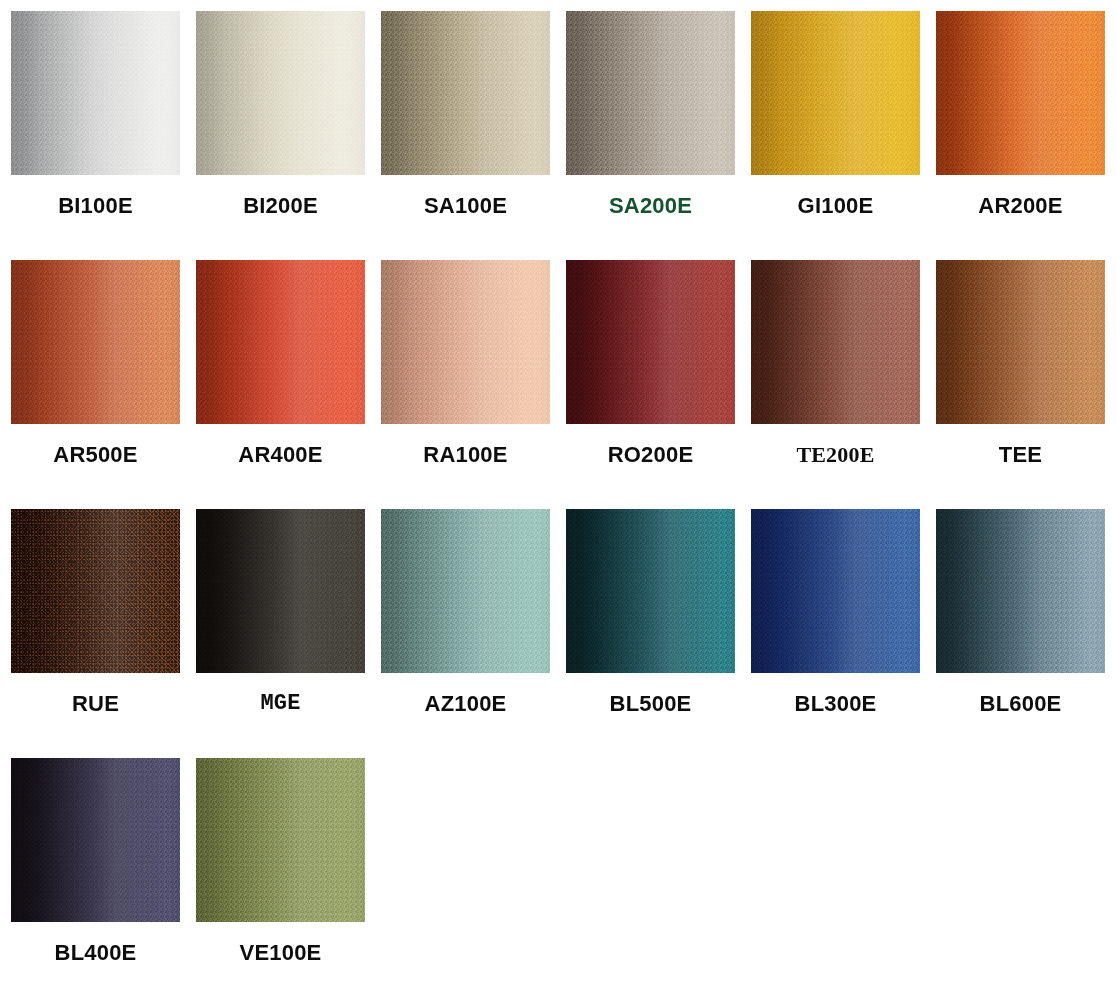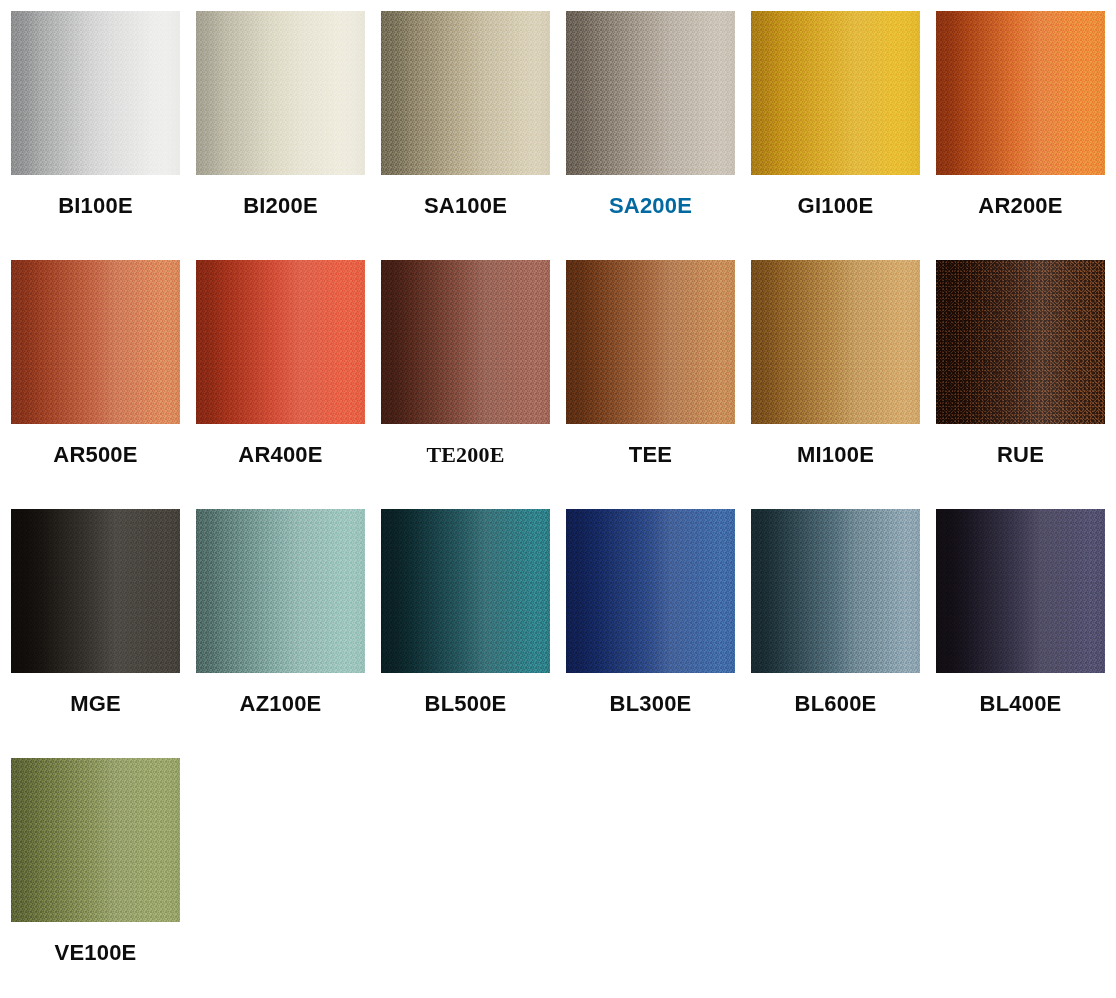--- a/index.html
+++ b/index.html
@@ -164,21 +164,21 @@
         <div class="chip-sheen"></div>
       </div>
       <div class="swatch-label" style="color: rgb(13, 13, 13);">SA100E</div>
     </div>
     <div class="swatch-cell">
       <div class="swatch-chip">
         <div class="chip-color" style="background: linear-gradient(90deg, rgb(125, 114, 101) 0%, rgb(125, 114, 101) 8%, rgb(165, 154, 140) 50%, rgb(207, 199, 186) 92%, rgb(207, 199, 186) 100%);"></div>
         <div class="chip-grain"></div>
         <div class="chip-sheen"></div>
       </div>
-      <div class="swatch-label" style="color: #0369a1;">SA200E</div>
+      <div class="swatch-label" style="color: #14532d;">SA200E</div>
     </div>
     <div class="swatch-cell">
       <div class="swatch-chip">
         <div class="chip-color" style="background: linear-gradient(90deg, rgb(200, 146, 26) 0%, rgb(200, 146, 26) 8%, rgb(217, 168, 31) 50%, rgb(235, 190, 46) 92%, rgb(235, 190, 46) 100%);"></div>
         <div class="chip-grain"></div>
         <div class="chip-sheen"></div>
       </div>
       <div class="swatch-label" style="color: rgb(13, 13, 13);">GI100E</div>
     </div>
     <div class="swatch-cell">
@@ -200,57 +200,65 @@
     <div class="swatch-cell">
       <div class="swatch-chip">
         <div class="chip-color" style="background: linear-gradient(90deg, rgb(158, 47, 24) 0%, rgb(158, 47, 24) 8%, rgb(210, 66, 42) 50%, rgb(236, 96, 68) 92%, rgb(236, 96, 68) 100%);"></div>
         <div class="chip-grain"></div>
         <div class="chip-sheen"></div>
       </div>
       <div class="swatch-label" style="color: rgb(13, 13, 13);">AR400E</div>
     </div>
     <div class="swatch-cell">
       <div class="swatch-chip">
+        <div class="chip-color" style="background: linear-gradient(90deg, rgb(201, 145, 121) 0%, rgb(201, 145, 121) 8%, rgb(224, 171, 144) 50%, rgb(247, 205, 176) 92%, rgb(247, 205, 176) 100%);"></div>
+        <div class="chip-grain"></div>
+        <div class="chip-sheen"></div>
+      </div>
+      <div class="swatch-label" style="color: rgb(13, 13, 13);">RA100E</div>
+    </div>
+    <div class="swatch-cell">
+      <div class="swatch-chip">
+        <div class="chip-color" style="background: linear-gradient(90deg, rgb(74, 16, 19) 0%, rgb(74, 16, 19) 8%, rgb(126, 31, 34) 50%, rgb(169, 66, 60) 92%, rgb(169, 66, 60) 100%);"></div>
+        <div class="chip-grain"></div>
+        <div class="chip-sheen"></div>
+      </div>
+      <div class="swatch-label" style="color: rgb(13, 13, 13);">RO200E</div>
+    </div>
+    <div class="swatch-cell">
+      <div class="swatch-chip">
         <div class="chip-color" style="background: linear-gradient(90deg, rgb(77, 35, 24) 0%, rgb(77, 35, 24) 8%, rgb(125, 67, 52) 50%, rgb(166, 105, 90) 92%, rgb(166, 105, 90) 100%);"></div>
         <div class="chip-grain"></div>
         <div class="chip-sheen"></div>
       </div>
       <div class="swatch-label" style="color: rgb(13, 13, 13); font-family: Liberation Serif, serif;">TE200E</div>
     </div>
     <div class="swatch-cell">
       <div class="swatch-chip">
         <div class="chip-color" style="background: linear-gradient(90deg, rgb(107, 54, 23) 0%, rgb(107, 54, 23) 8%, rgb(156, 92, 49) 50%, rgb(203, 141, 88) 92%, rgb(203, 141, 88) 100%);"></div>
         <div class="chip-grain"></div>
         <div class="chip-sheen"></div>
       </div>
       <div class="swatch-label" style="color: rgb(13, 13, 13);">TEE</div>
-    </div>
-    <div class="swatch-cell">
-      <div class="swatch-chip">
-        <div class="chip-color" style="background: linear-gradient(90deg, rgb(138, 90, 33) 0%, rgb(138, 90, 33) 8%, rgb(176, 128, 60) 50%, rgb(215, 171, 108) 92%, rgb(215, 171, 108) 100%);"></div>
-        <div class="chip-grain"></div>
-        <div class="chip-sheen"></div>
-      </div>
-      <div class="swatch-label" style="color: rgb(13, 13, 13);">MI100E</div>
     </div>
     <div class="swatch-cell">
       <div class="swatch-chip grain-speckle">
         <div class="chip-color" style="background: linear-gradient(90deg, rgb(45, 19, 8) 0%, rgb(45, 19, 8) 8%, rgb(78, 37, 19) 50%, rgb(107, 58, 30) 92%, rgb(107, 58, 30) 100%);"></div>
         <div class="chip-grain"></div>
         <div class="chip-sheen"></div>
       </div>
       <div class="swatch-label" style="color: rgb(13, 13, 13);">RUE</div>
     </div>
     <div class="swatch-cell">
       <div class="swatch-chip">
         <div class="chip-color" style="background: linear-gradient(90deg, rgb(18, 15, 12) 0%, rgb(18, 15, 12) 8%, rgb(43, 39, 34) 50%, rgb(69, 65, 58) 92%, rgb(69, 65, 58) 100%);"></div>
         <div class="chip-grain"></div>
         <div class="chip-sheen"></div>
       </div>
-      <div class="swatch-label" style="color: rgb(13, 13, 13);">MGE</div>
+      <div class="swatch-label" style="color: rgb(13, 13, 13); font-family: Liberation Mono, monospace;">MGE</div>
     </div>
     <div class="swatch-cell">
       <div class="swatch-chip">
         <div class="chip-color" style="background: linear-gradient(90deg, rgb(94, 125, 120) 0%, rgb(94, 125, 120) 8%, rgb(125, 166, 160) 50%, rgb(158, 200, 192) 92%, rgb(158, 200, 192) 100%);"></div>
         <div class="chip-grain"></div>
         <div class="chip-sheen"></div>
       </div>
       <div class="swatch-label" style="color: rgb(13, 13, 13);">AZ100E</div>
     </div>
     <div class="swatch-cell">

